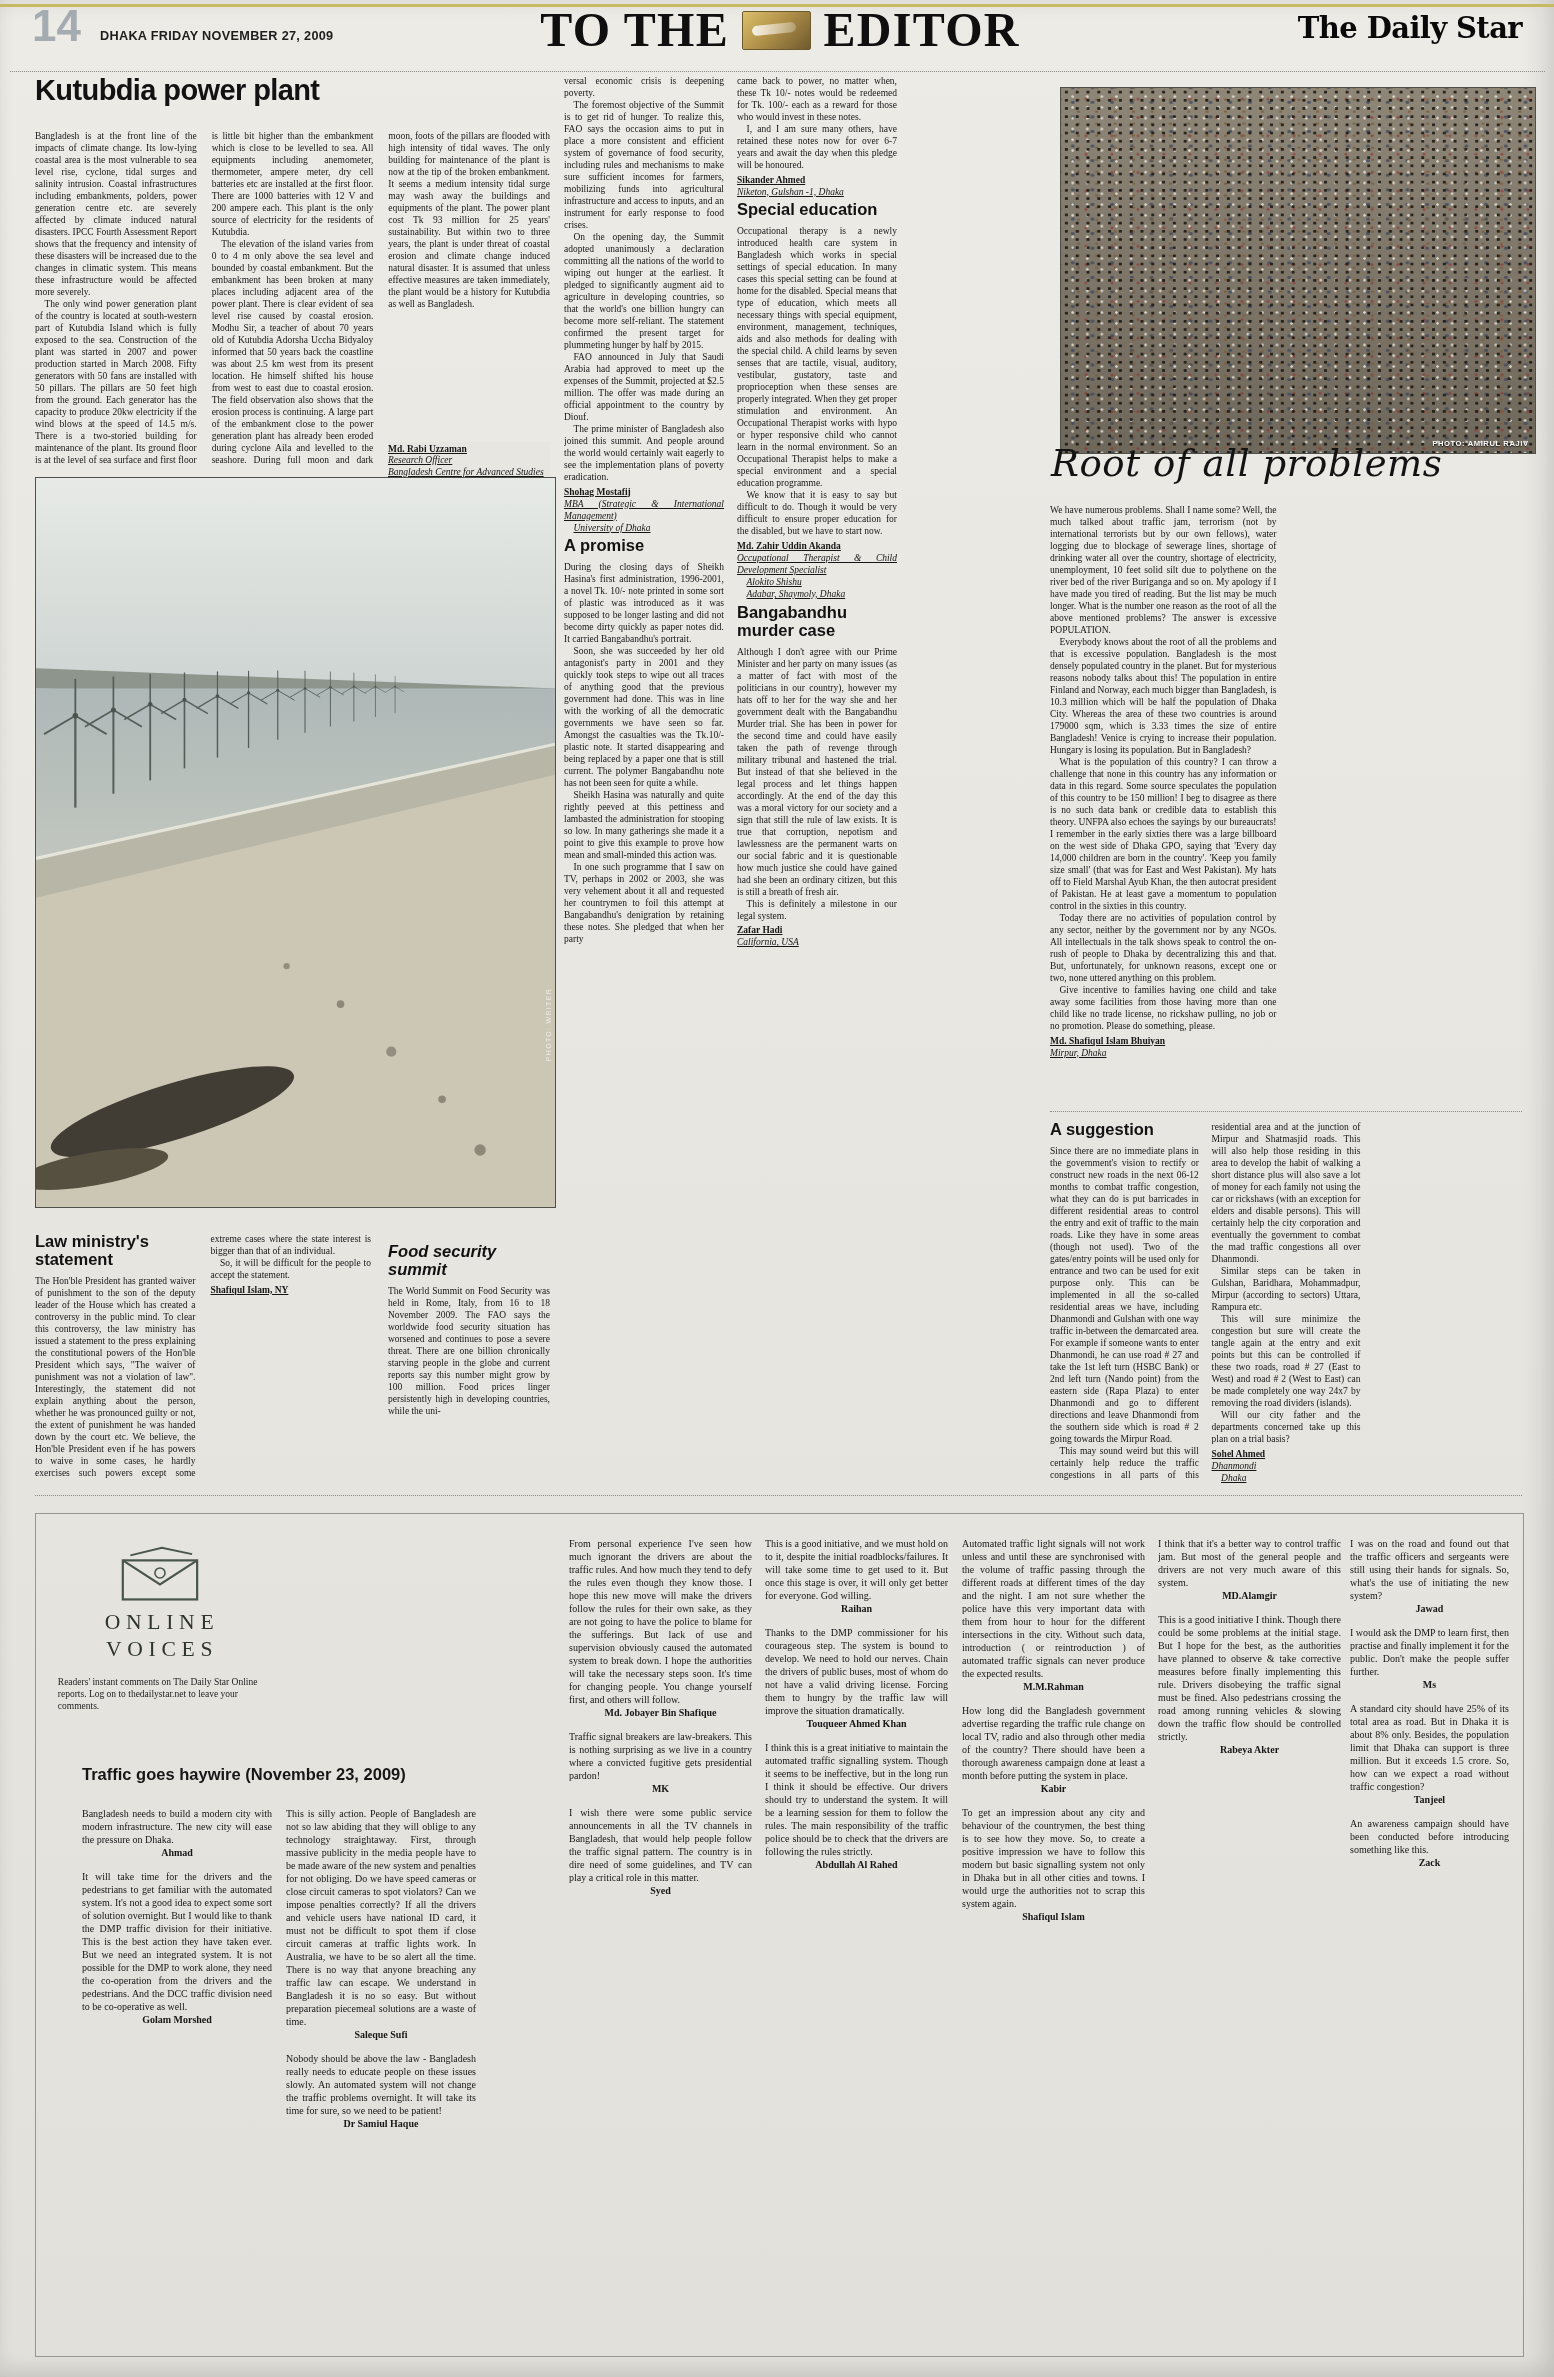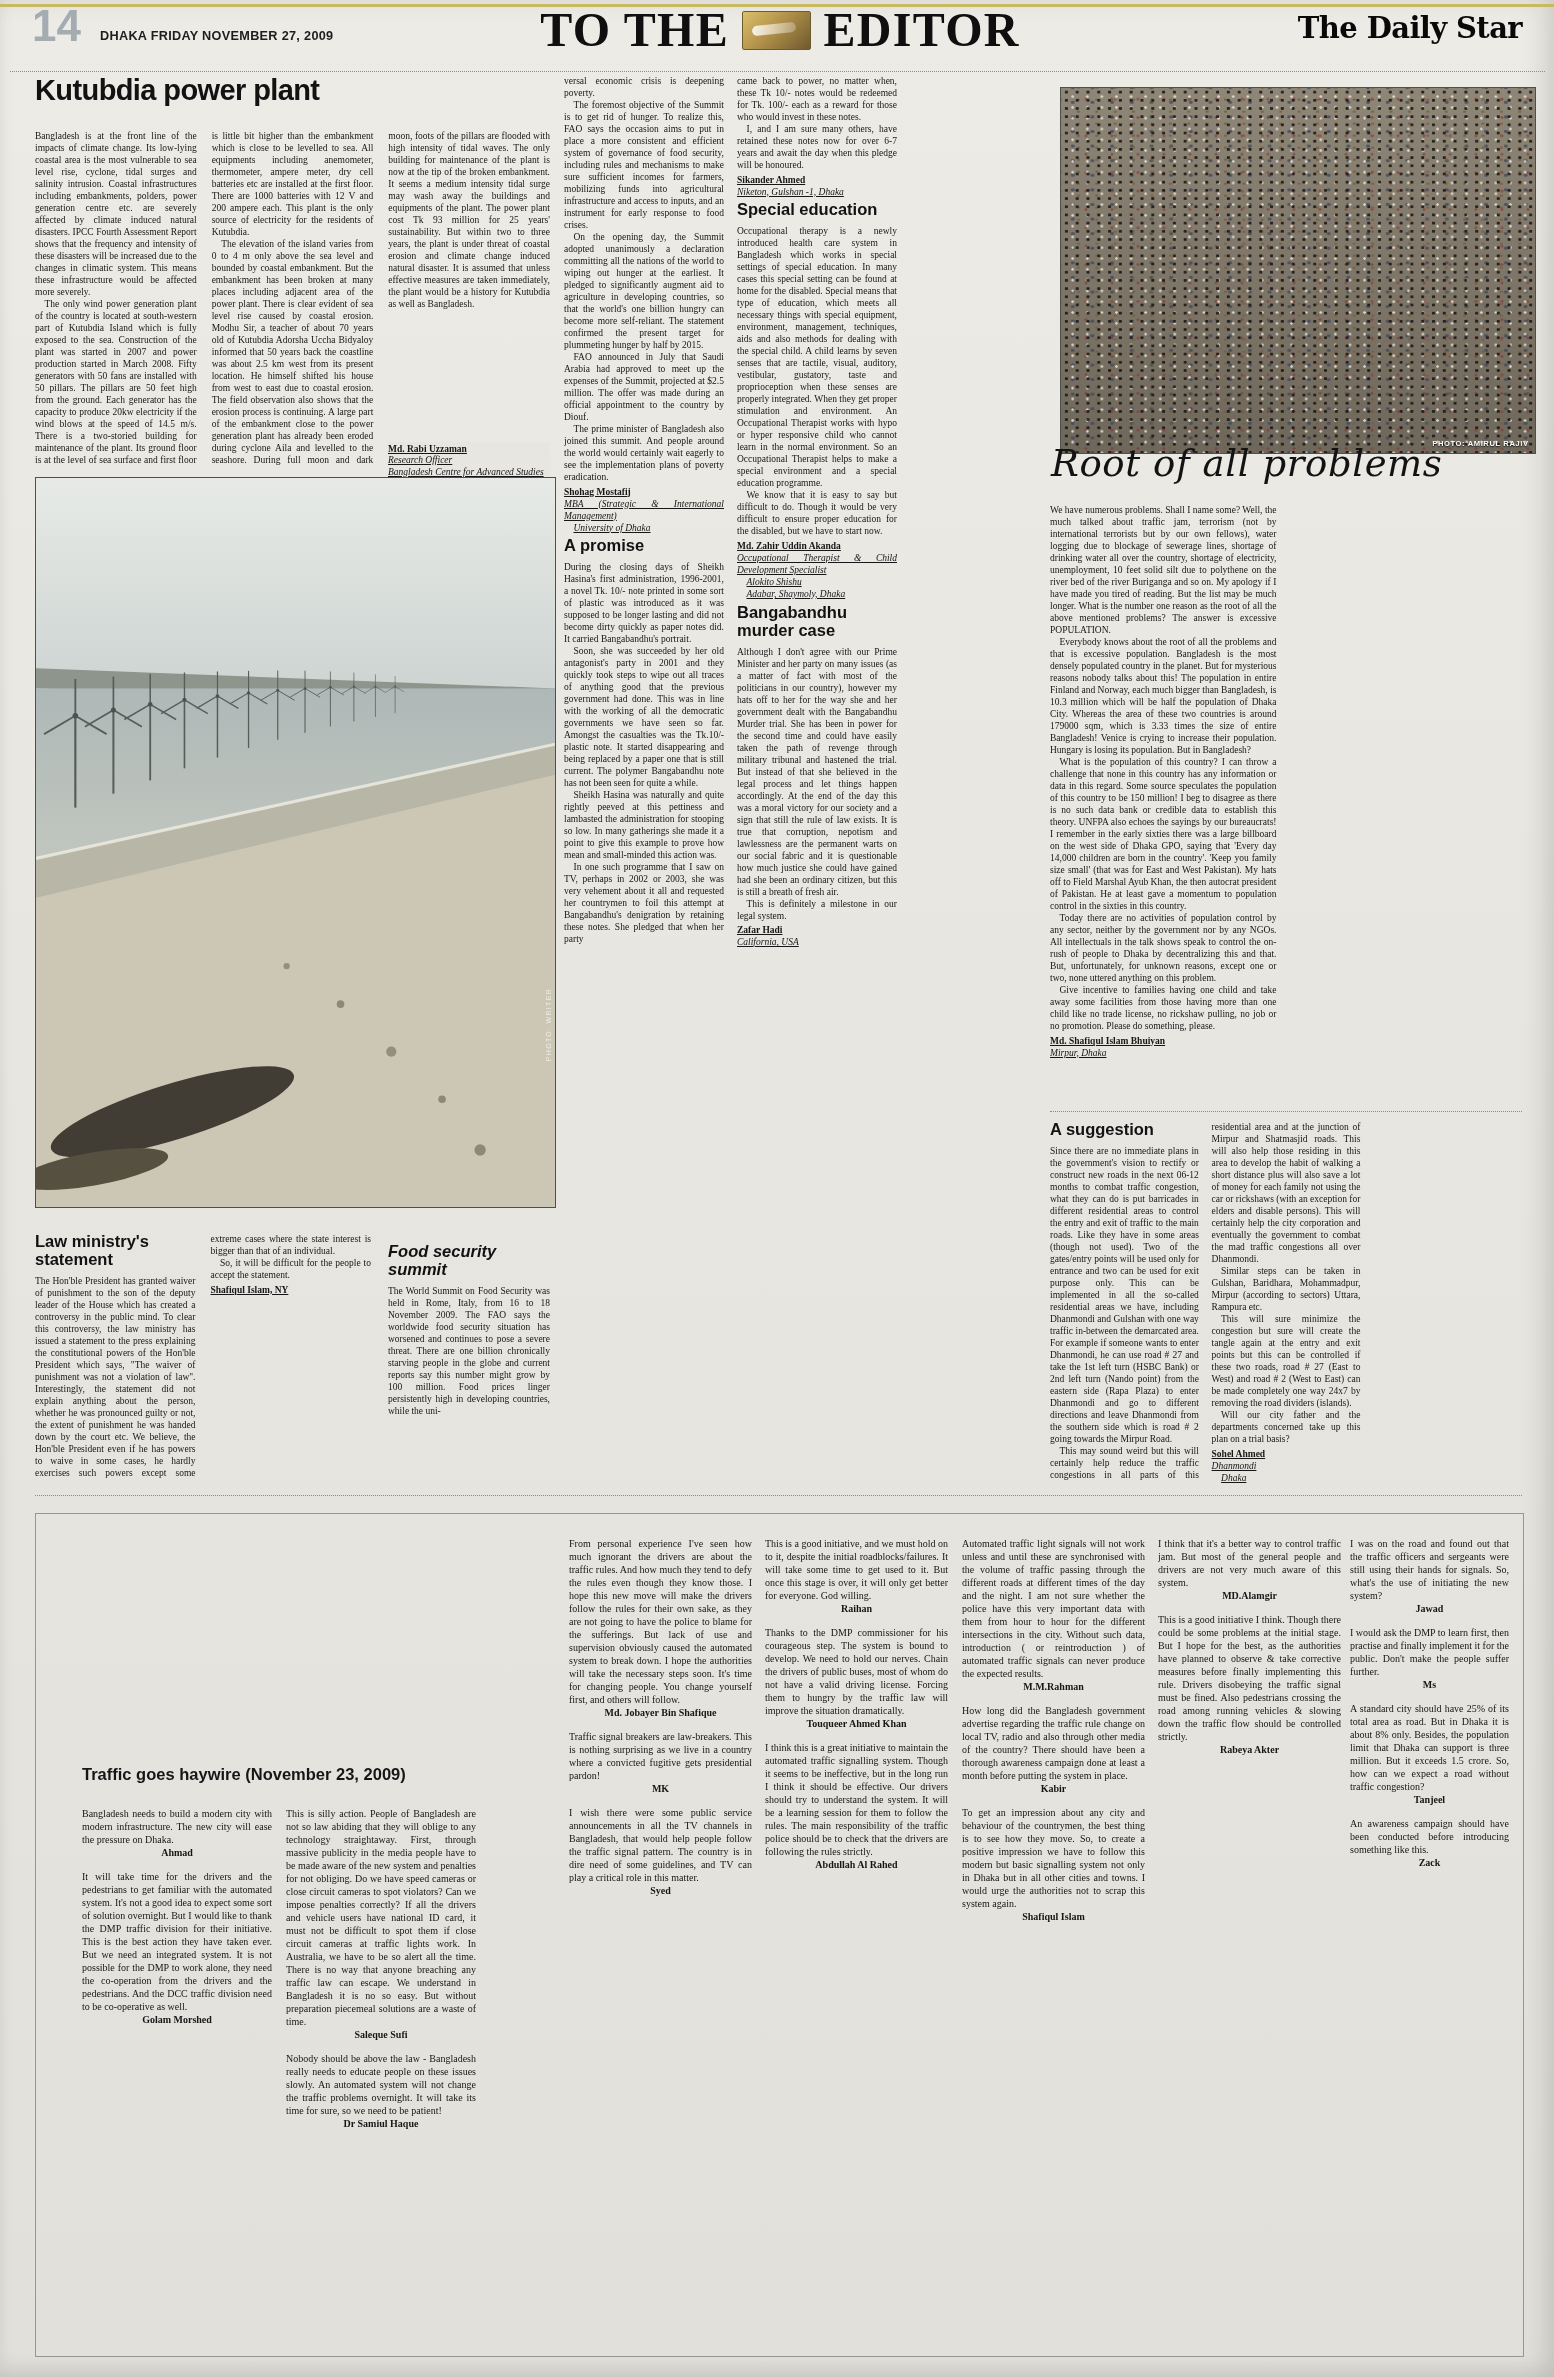--- a/index.html
+++ b/index.html
@@ -288,20 +288,33 @@
       <span>
         
       <p class="sig-line">Dhanmondi</p><p class="sig-line">Dhaka</p></span>
     </div>
   </section>
 
   <div class="rule" style="left:35px;top:1495px;width:1487px;"></div>
 
   <section class="ovbox">
 
+    <div class="ov-logo">
+      <svg width="95" height="63" viewBox="0 0 150 100">
+        <rect x="12" y="26" width="118" height="62" fill="none" stroke="#49564a" stroke-width="3.5"></rect>
+        <path d="M12 26 L71 64 L130 26" fill="none" stroke="#49564a" stroke-width="3.5"></path>
+        <path d="M24 18 L74 6 L122 16" fill="none" stroke="#49564a" stroke-width="3"></path>
+        <circle cx="71" cy="46" r="8" fill="none" stroke="#49564a" stroke-width="2.5"></circle>
+      </svg>
+      <div class="ov-name">
+        <div>ONLINE</div>
+        <div>VOICES</div>
+      </div>
+      <p class="ov-blurb">Readers' instant comments on The Daily Star Online reports. Log on to thedailystar.net to leave your comments.</p>
+    </div>
 
     <h2 class="ov-head">Traffic goes haywire (November 23, 2009)</h2>
 
     <div class="ov-col" style="left:46px;top:293px;width:190px;height:526px;">
 
     <div>
           <p class="c-text">Bangladesh needs to build a modern city with modern infrastructure. The new city will ease the pressure on Dhaka.</p>
           <p class="c-sig">Ahmad</p>
         </div>
         <div>

